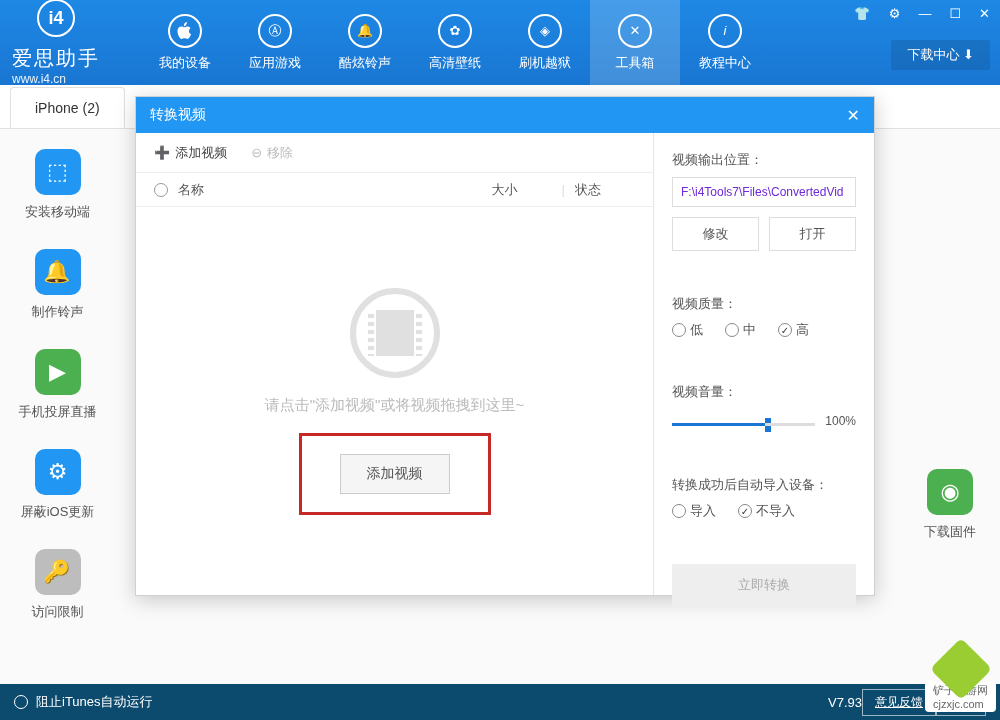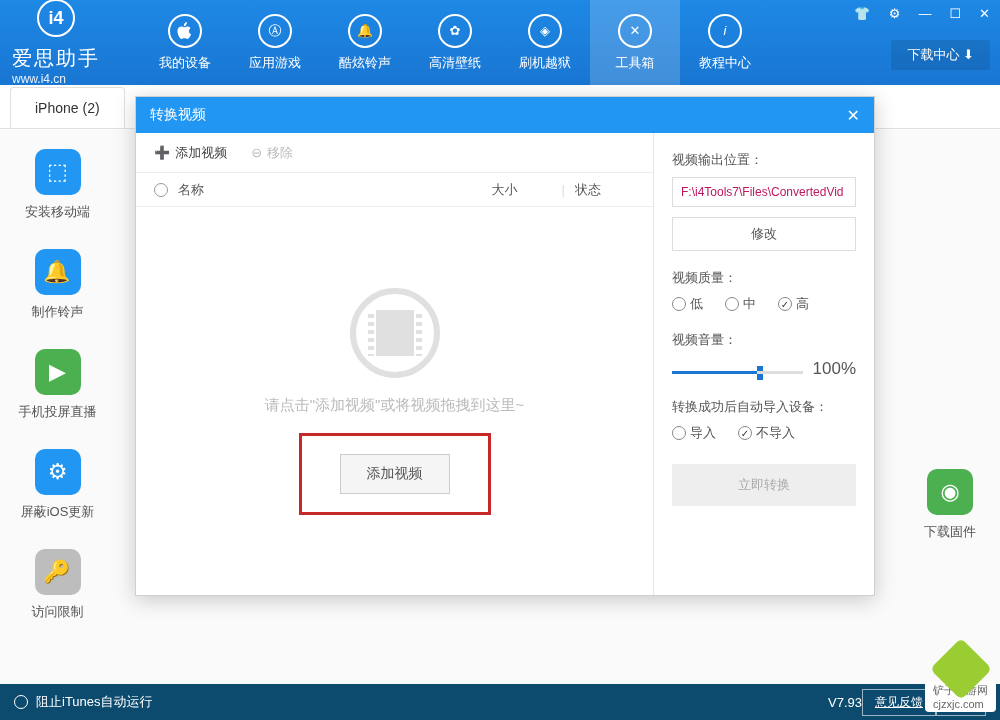--- a/index.html
+++ b/index.html
@@ -47,34 +47,34 @@
 .film-icon { width: 90px; height: 90px; border: 6px solid #e0e0e0; border-radius: 50%; display: flex; align-items: center; justify-content: center; }
 .film-inner { width: 38px; height: 46px; background: #e0e0e0; position: relative; }
 .film-inner::before, .film-inner::after { content: ''; position: absolute; width: 6px; height: 100%; background: repeating-linear-gradient(#fff 0 4px, #e0e0e0 4px 8px); }
 .film-inner::before { left: -8px; }
 .film-inner::after { right: -8px; }
 .add-btn-box { border: 3px solid #c62828; padding: 18px 38px; }
 .add-btn { padding: 10px 26px; background: #f5f5f5; border: 1px solid #ccc; color: #555; font-size: 14px; cursor: pointer; }
 
 .modal-right { width: 220px; padding: 18px; font-size: 13px; color: #555; }
 .section-label { margin-bottom: 8px; }
-.path-box { width: 100%; padding: 7px 8px; border: 1px solid #ddd; font-size: 12px; color: #be185d; overflow: hidden; white-space: nowrap; }
+.path-box { width: 100%; padding: 7px 8px; border: 1px solid #ddd; font-size: 12px; color: #6d28d9; overflow: hidden; white-space: nowrap; }
 .btn-row { display: flex; gap: 10px; margin-top: 10px; }
 .small-btn { flex: 1; padding: 7px 0; border: 1px solid #ddd; background: #fff; text-align: center; cursor: pointer; }
 .radio-row { display: flex; gap: 22px; margin-top: 6px; }
 .radio { display: flex; align-items: center; gap: 4px; cursor: pointer; }
 .radio-circle { width: 14px; height: 14px; border: 1.5px solid #888; border-radius: 50%; display: inline-flex; align-items: center; justify-content: center; }
 .radio-circle.checked::after { content: '✓'; font-size: 10px; color: #333; }
 .slider-track { height: 3px; background: #1976d2; position: relative; margin: 14px 0 6px; }
 .slider-track::after { content: ''; position: absolute; right: 0; width: 35%; height: 3px; background: #ddd; }
 .slider-thumb { position: absolute; left: 65%; top: -5px; width: 6px; height: 14px; background: #1976d2; }
 .volume-row { display: flex; align-items: center; gap: 10px; }
-.volume-val { font-size: 17px; }
+.volume-val { font-size: 12px; }
 .convert-btn { width: 100%; padding: 12px; background: #eee; color: #aaa; text-align: center; margin-top: 22px; cursor: not-allowed; }
-.section { margin-bottom: 18px; }
+.section { margin-bottom: 44px; }
 
 .statusbar { position: absolute; bottom: 0; left: 0; right: 0; height: 36px; background: #0c4a6e; color: #fff; display: flex; align-items: center; padding: 0 14px; font-size: 13px; gap: 10px; }
 .status-left { display: flex; align-items: center; gap: 8px; flex: 1; }
 .status-right { display: flex; align-items: center; }
 .status-btn { border: 1px solid rgba(255,255,255,.6); padding: 4px 12px; cursor: pointer; font-size: 12px; text-decoration: underline; }
 
 .watermark { position: absolute; right: 4px; bottom: 8px; z-index: 50; display: flex; flex-direction: column; align-items: center; pointer-events: none; }
 .wm-cube { width: 44px; height: 44px; background: #9acd32; transform: rotate(45deg); border-radius: 6px; margin-bottom: -10px; }
 .wm-text { background: #fff; padding: 2px 8px; font-size: 11px; color: #666; border-radius: 4px; }
 </style>
@@ -203,20 +203,21 @@
           <div class="add-btn">添加视频</div>
         </div>
       </div>
     </div>
     <div class="modal-right">
       <div class="section">
         <div class="section-label">视频输出位置：</div>
         <div class="path-box">F:\i4Tools7\Files\ConvertedVid</div>
         <div class="btn-row">
           <div class="small-btn">修改</div>
+          <div class="small-btn">打开</div>
         </div>
       </div>
       <div class="section">
         <div class="section-label">视频质量：</div>
         <div class="radio-row">
           <div class="radio">
               <span class="radio-circle"></span>
               <span>低</span>
             </div>
           <div class="radio">

